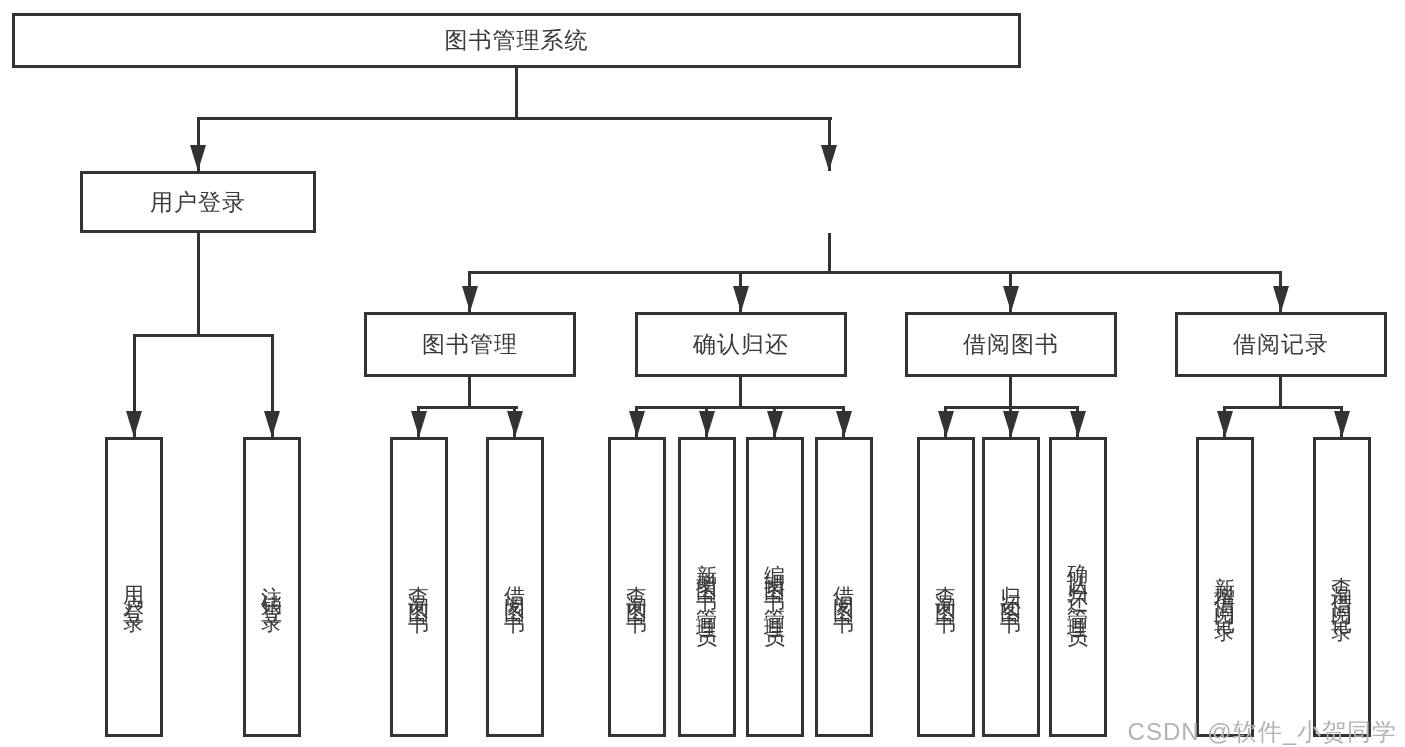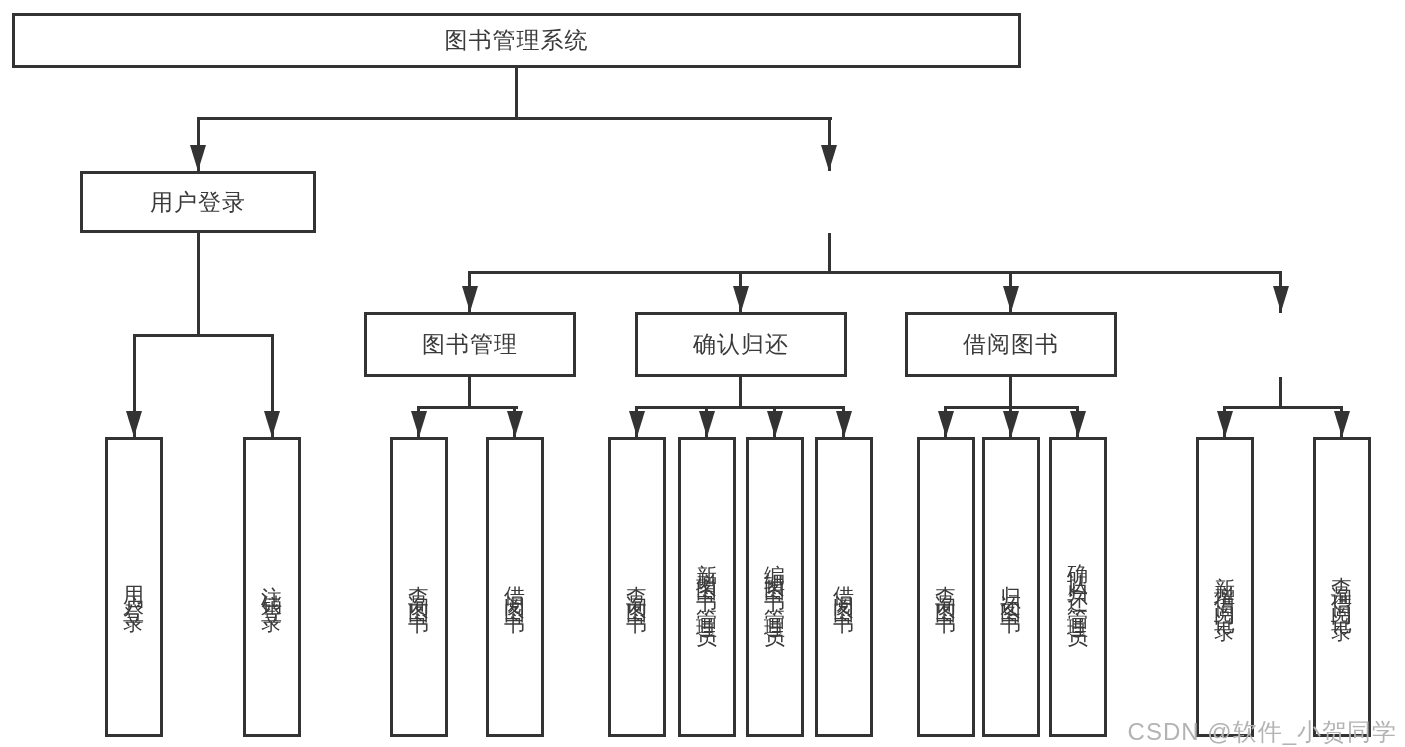--- a/index.html
+++ b/index.html
@@ -38,20 +38,21 @@
 
 <div id="stage">
 
   <div class="box hbox root">图书管理系统</div>
 
   <div class="box hbox l2" style="left:80px">用户登录</div>
 
   <div class="box hbox l3" style="left:364px">图书管理</div>
   <div class="box hbox l3" style="left:635px">确认归还</div>
   <div class="box hbox l3" style="left:905px">借阅图书</div>
+  <div class="box hbox l3" style="left:1175px">借阅记录</div>
 
   <div class="box vbox" style="left:105px">
       <span class="vtext">用户登录</span>
     </div>
   <div class="box vbox" style="left:243px">
       <span class="vtext">注销登录</span>
     </div>
   <div class="box vbox" style="left:390px">
       <span class="vtext">查询图书</span>
     </div>

